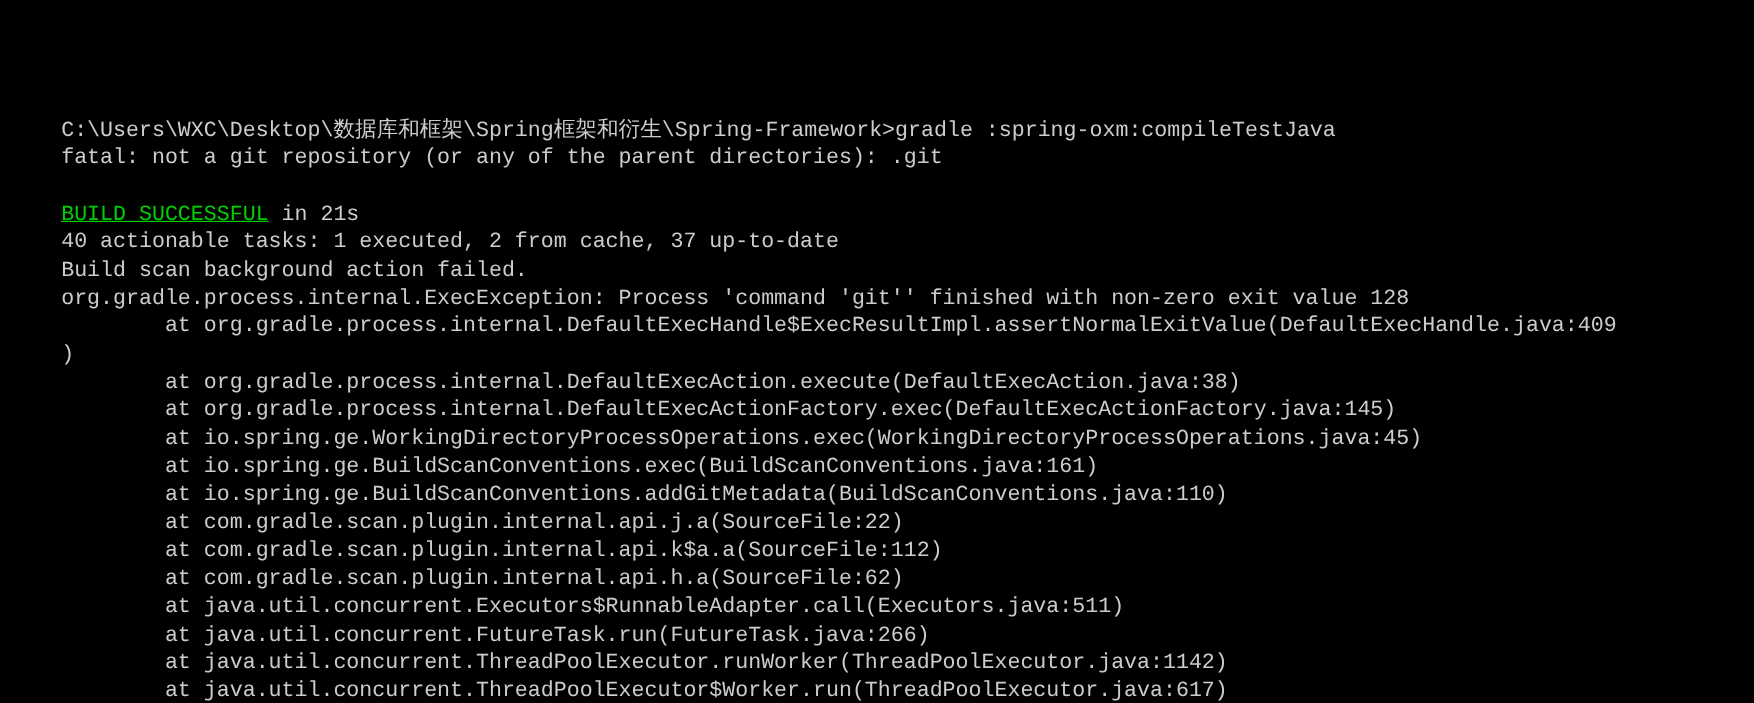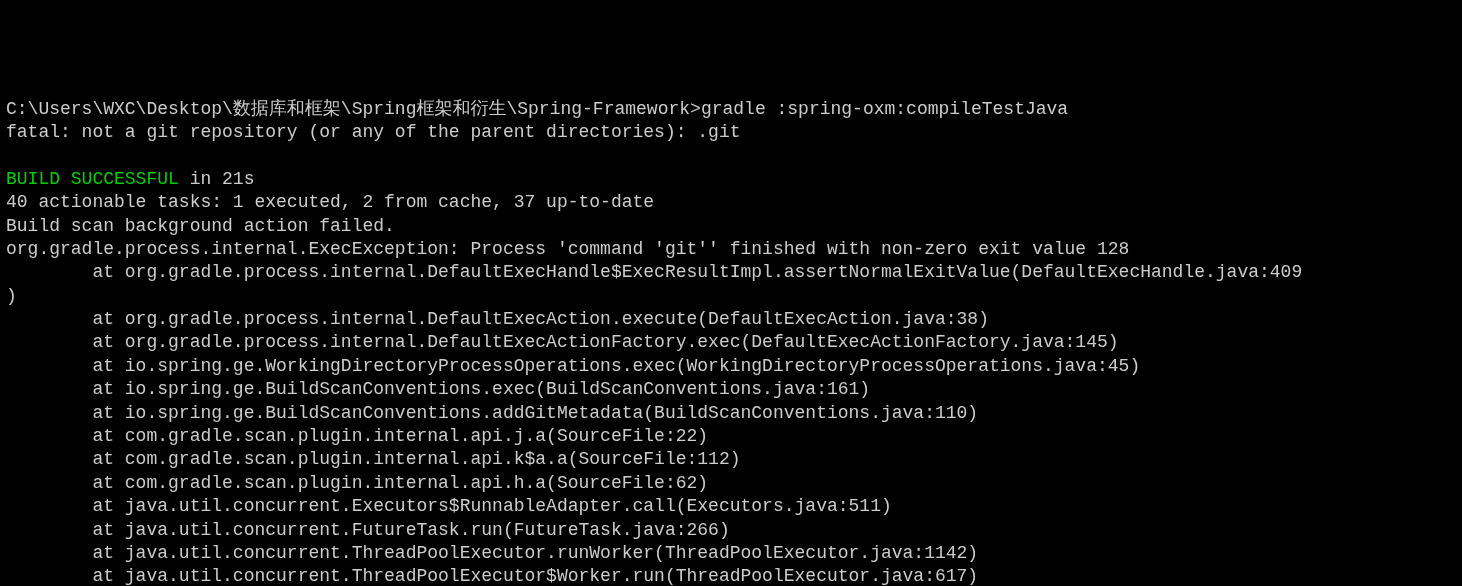--- a/index.html
+++ b/index.html
@@ -17,23 +17,25 @@
       white-space: pre;
       overflow-x: hidden;
       width: 1462px;
       height: 586px;
     }
     .terminal-output {
       color: #cccccc;
     }
     .line {
       display: block;
+      margin-left: 45px;
     }
     .green-text {
       color: #00d000;
+      text-decoration: underline;
     }
   </style>
 </head>
 <body>
 
 
 
 <div class="terminal-output"><span class="line"><span>C:\Users\WXC\Desktop\数据库和框架\Spring框架和衍生\Spring-Framework&gt;</span><span>gradle :spring-oxm:compileTestJava</span></span><span class="line">fatal: not a git repository (or any of the parent directories): .git</span><span class="line"> </span><span class="line"><span class="green-text">BUILD SUCCESSFUL</span><span> in 21s</span></span><span class="line">40 actionable tasks: 1 executed, 2 from cache, 37 up-to-date</span><span class="line">Build scan background action failed.</span><span class="line">org.gradle.process.internal.ExecException: Process 'command 'git'' finished with non-zero exit value 128</span><span class="line">        at org.gradle.process.internal.DefaultExecHandle$ExecResultImpl.assertNormalExitValue(DefaultExecHandle.java:409</span><span class="line">)</span><span class="line">        at org.gradle.process.internal.DefaultExecAction.execute(DefaultExecAction.java:38)</span><span class="line">        at org.gradle.process.internal.DefaultExecActionFactory.exec(DefaultExecActionFactory.java:145)</span><span class="line">        at io.spring.ge.WorkingDirectoryProcessOperations.exec(WorkingDirectoryProcessOperations.java:45)</span><span class="line">        at io.spring.ge.BuildScanConventions.exec(BuildScanConventions.java:161)</span><span class="line">        at io.spring.ge.BuildScanConventions.addGitMetadata(BuildScanConventions.java:110)</span><span class="line">        at com.gradle.scan.plugin.internal.api.j.a(SourceFile:22)</span><span class="line">        at com.gradle.scan.plugin.internal.api.k$a.a(SourceFile:112)</span><span class="line">        at com.gradle.scan.plugin.internal.api.h.a(SourceFile:62)</span><span class="line">        at java.util.concurrent.Executors$RunnableAdapter.call(Executors.java:511)</span><span class="line">        at java.util.concurrent.FutureTask.run(FutureTask.java:266)</span><span class="line">        at java.util.concurrent.ThreadPoolExecutor.runWorker(ThreadPoolExecutor.java:1142)</span><span class="line">        at java.util.concurrent.ThreadPoolExecutor$Worker.run(ThreadPoolExecutor.java:617)</span></div>
 
 

